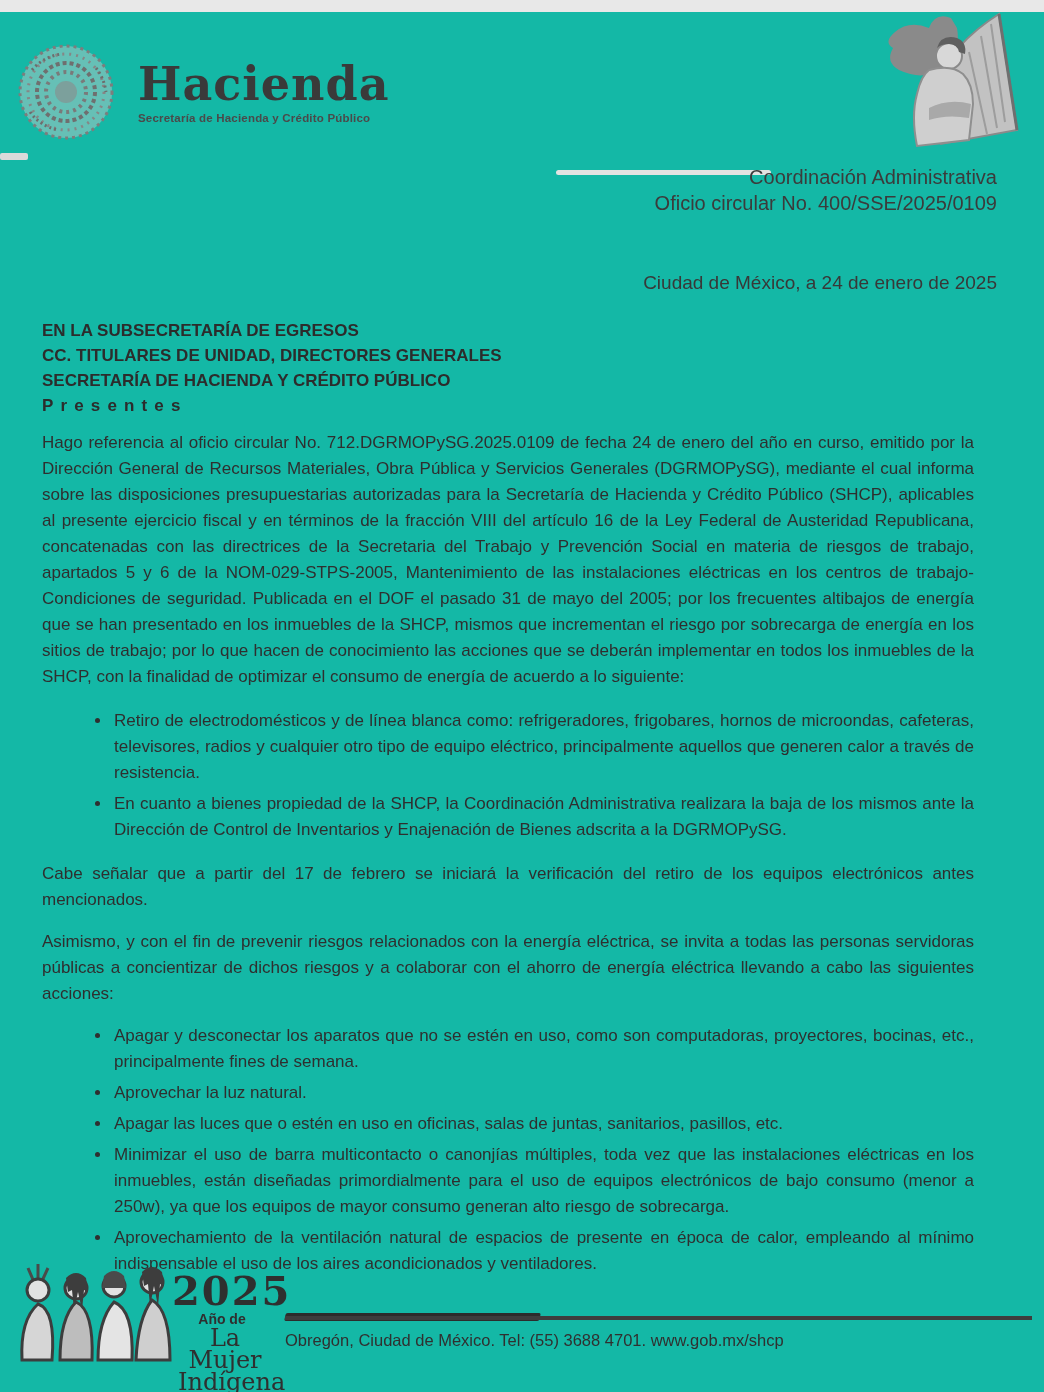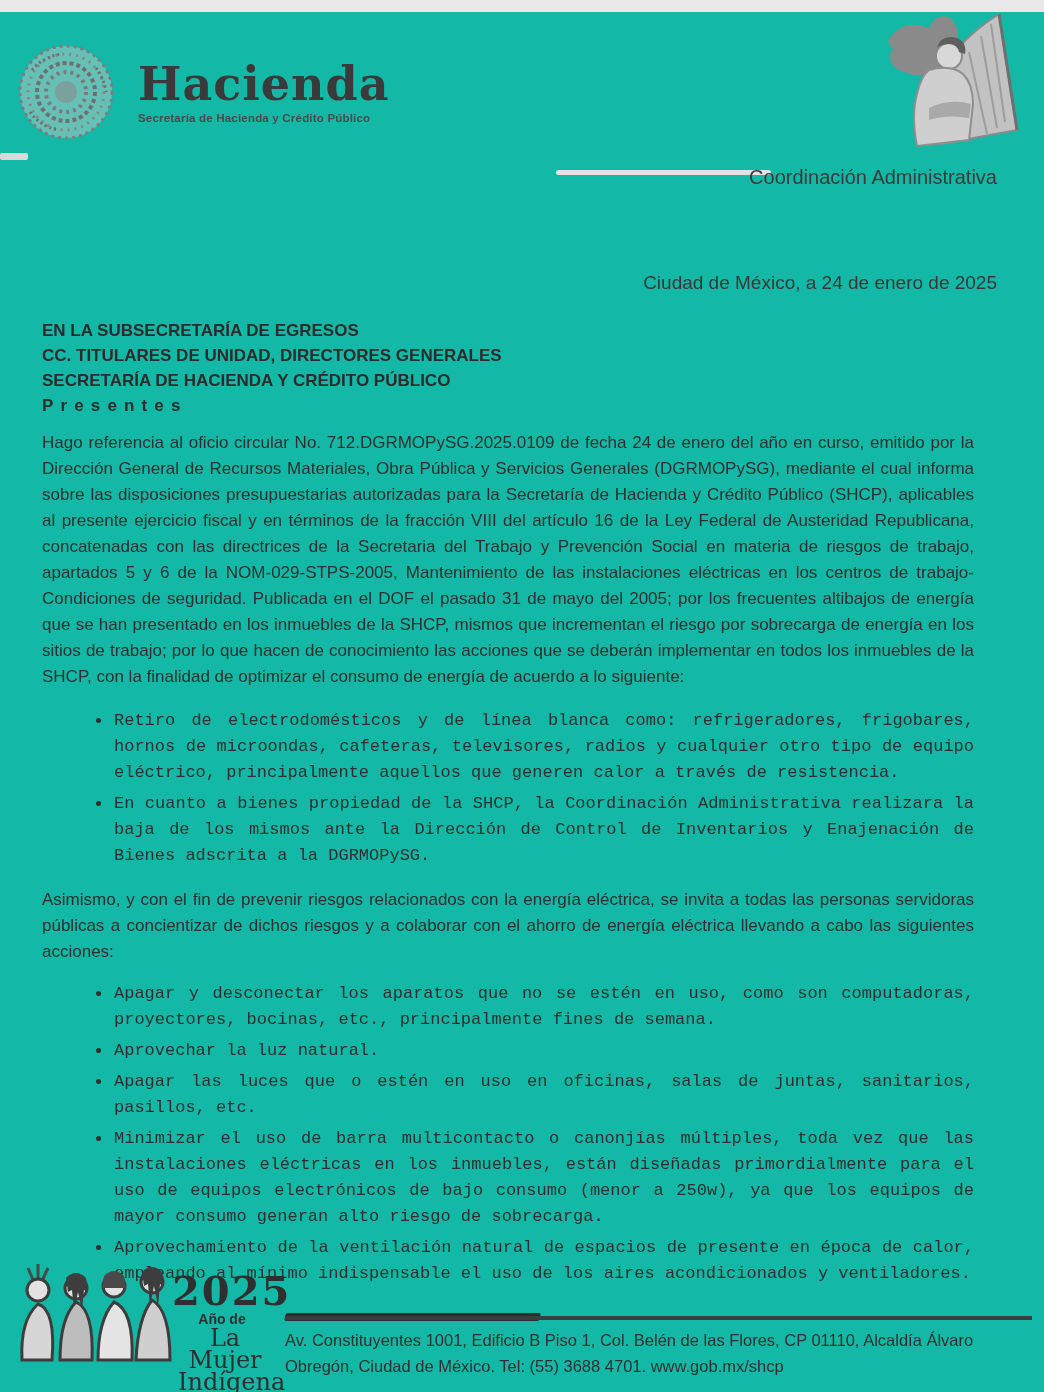--- a/index.html
+++ b/index.html
@@ -39,21 +39,21 @@
   
   .recipient{position:absolute;left:42px;top:306px;font-size:17px;line-height:25px;font-weight:bold;color:#2c2c2c;}
   .presentes{letter-spacing:.42em;font-weight:bold;}
   
   .content{
     position:absolute;left:42px;top:418px;width:932px;
     font-size:17px;line-height:26px;text-align:justify;color:#2f2f2f;
   }
   .content p{margin:0 0 18px 0;}
   .content p.tight{margin-bottom:16px;}
-  ul.blist{margin:0 0 18px 0;padding:0 0 0 70px;list-style:disc;font-family:Liberation Mono, monospace;}
+  ul.blist{margin:0 0 18px 0;padding:0 0 0 70px;list-style:disc;}
   ul.blist li{margin:0 0 5px 0;padding-left:2px;}
   
   .footer-art{position:absolute;left:14px;top:1250px;width:168px;height:100px;}
   .year-block{position:absolute;left:172px;top:1260px;width:100px;text-align:center;color:#2f2f2f;}
   .year-num{font-family:"DejaVu Serif", serif;font-weight:bold;font-size:40px;line-height:38px;letter-spacing:2px;}
   .year-sub{font-size:14px;font-weight:bold;margin-top:1px;}
   .year-t1,.year-t2{font-family:"DejaVu Serif", serif;font-weight:normal;font-size:24px;line-height:22px;text-align:center;padding-left:6px;}
   .footer-rule{position:absolute;left:285px;top:1304px;width:747px;height:4px;background:#3d3d3d;}
   .footer-rule-blob{position:absolute;left:285px;top:1301px;width:255px;height:8px;background:#2c2c2c;transform:skewX(-12deg);border-radius:2px;}
   .footer-address{
@@ -91,37 +91,39 @@
     <path d="M120,12 L134,110 M110,24 L126,116 M98,40 L116,122" stroke="#9d9d9d" stroke-width="2" fill="none"></path>
     <path d="M28,58 q-14,-8 -6,-22 q-10,-6 2,-16 q14,-12 34,-4 q6,-16 22,-10 l6,10 q4,22 -10,34 q-18,22 -48,8 Z" fill="#8a8a8a"></path>
     <circle cx="78" cy="44" r="13" fill="#d8d8d8" stroke="#8a8a8a" stroke-width="2"></circle>
     <path d="M66,36 q4,-14 20,-10 q10,4 8,16 l-6,-2 q-2,-8 -10,-8 q-8,0 -12,4 Z" fill="#5f5f5f"></path>
     <path d="M58,58 q22,-6 34,4 q10,10 10,30 l-4,36 l-52,6 q-6,-30 0,-52 q4,-18 12,-24 Z" fill="#cfcfcf" stroke="#8f8f8f" stroke-width="2"></path>
     <path d="M58,96 q20,-10 42,-4 l-2,14 q-22,-4 -40,2 Z" fill="#a9a9a9"></path>
   </svg>
 
   <div class="hdr-right">
     <div>Coordinación Administrativa</div>
+    <div>Oficio circular No. 400/SSE/2025/0109</div>
   </div>
 
   <div class="date-line">Ciudad de México, a 24 de enero de 2025</div>
 
   <div class="recipient">
     <div>EN LA SUBSECRETARÍA DE EGRESOS</div>
     <div>CC. TITULARES DE UNIDAD, DIRECTORES GENERALES</div>
     <div>SECRETARÍA DE HACIENDA Y CRÉDITO PÚBLICO</div>
     <div class="presentes">Presentes</div>
   </div>
 
   <div class="content">
     <p>Hago referencia al oficio circular No. 712.DGRMOPySG.2025.0109 de fecha 24 de enero del año en curso, emitido por la Dirección General de Recursos Materiales, Obra Pública y Servicios Generales (DGRMOPySG), mediante el cual informa sobre las disposiciones presupuestarias autorizadas para la Secretaría de Hacienda y Crédito Público (SHCP), aplicables al presente ejercicio fiscal y en términos de la fracción VIII del artículo 16 de la Ley Federal de Austeridad Republicana, concatenadas con las directrices de la Secretaria del Trabajo y Prevención Social en materia de riesgos de trabajo, apartados 5 y 6 de la NOM-029-STPS-2005, Mantenimiento de las instalaciones eléctricas en los centros de trabajo-Condiciones de seguridad. Publicada en el DOF el pasado 31 de mayo del 2005; por los frecuentes altibajos de energía que se han presentado en los inmuebles de la SHCP, mismos que incrementan el riesgo por sobrecarga de energía en los sitios de trabajo; por lo que hacen de conocimiento las acciones que se deberán implementar en todos los inmuebles de la SHCP, con la finalidad de optimizar el consumo de energía de acuerdo a lo siguiente:</p>
     <ul class="blist">
       <li>Retiro de electrodomésticos y de línea blanca como: refrigeradores, frigobares, hornos de microondas, cafeteras, televisores, radios y cualquier otro tipo de equipo eléctrico, principalmente aquellos que generen calor a través de resistencia.</li>
       <li>En cuanto a bienes propiedad de la SHCP, la Coordinación Administrativa realizara la baja de los mismos ante la Dirección de Control de Inventarios y Enajenación de Bienes adscrita a la DGRMOPySG.</li>
     </ul>
+    <p class="tight">Cabe señalar que a partir del 17 de febrero se iniciará la verificación del retiro de los equipos electrónicos antes mencionados.</p>
     <p class="tight">Asimismo, y con el fin de prevenir riesgos relacionados con la energía eléctrica, se invita a todas las personas servidoras públicas a concientizar de dichos riesgos y a colaborar con el ahorro de energía eléctrica llevando a cabo las siguientes acciones:</p>
     <ul class="blist">
       <li>Apagar y desconectar los aparatos que no se estén en uso, como son computadoras, proyectores, bocinas, etc., principalmente fines de semana.</li>
       <li>Aprovechar la luz natural.</li>
       <li>Apagar las luces que o estén en uso en oficinas, salas de juntas, sanitarios, pasillos, etc.</li>
       <li>Minimizar el uso de barra multicontacto o canonjías múltiples, toda vez que las instalaciones eléctricas en los inmuebles, están diseñadas primordialmente para el uso de equipos electrónicos de bajo consumo (menor a 250w), ya que los equipos de mayor consumo generan alto riesgo de sobrecarga.</li>
       <li>Aprovechamiento de la ventilación natural de espacios de presente en época de calor, empleando al mínimo indispensable el uso de los aires acondicionados y ventiladores.</li>
     </ul>
   </div>
 
@@ -144,17 +146,16 @@
     <div class="year-num">2025</div>
     <div class="year-sub">Año de</div>
     <div class="year-t1">La Mujer</div>
     <div class="year-t2">Indígena</div>
   </div>
 
   <div class="footer-rule-blob"></div>
   <div class="footer-rule"></div>
 
   <div class="footer-address">
-    <div>Av. Constituyentes 1001, Edificio B Piso 1, Col. Belén de las Flores, CP 01110, Alcaldía Álvaro</div>
     <div>Obregón, Ciudad de México. Tel: (55) 3688 4701. www.gob.mx/shcp</div>
   </div>
 
 </div>
 
 </body></html>

